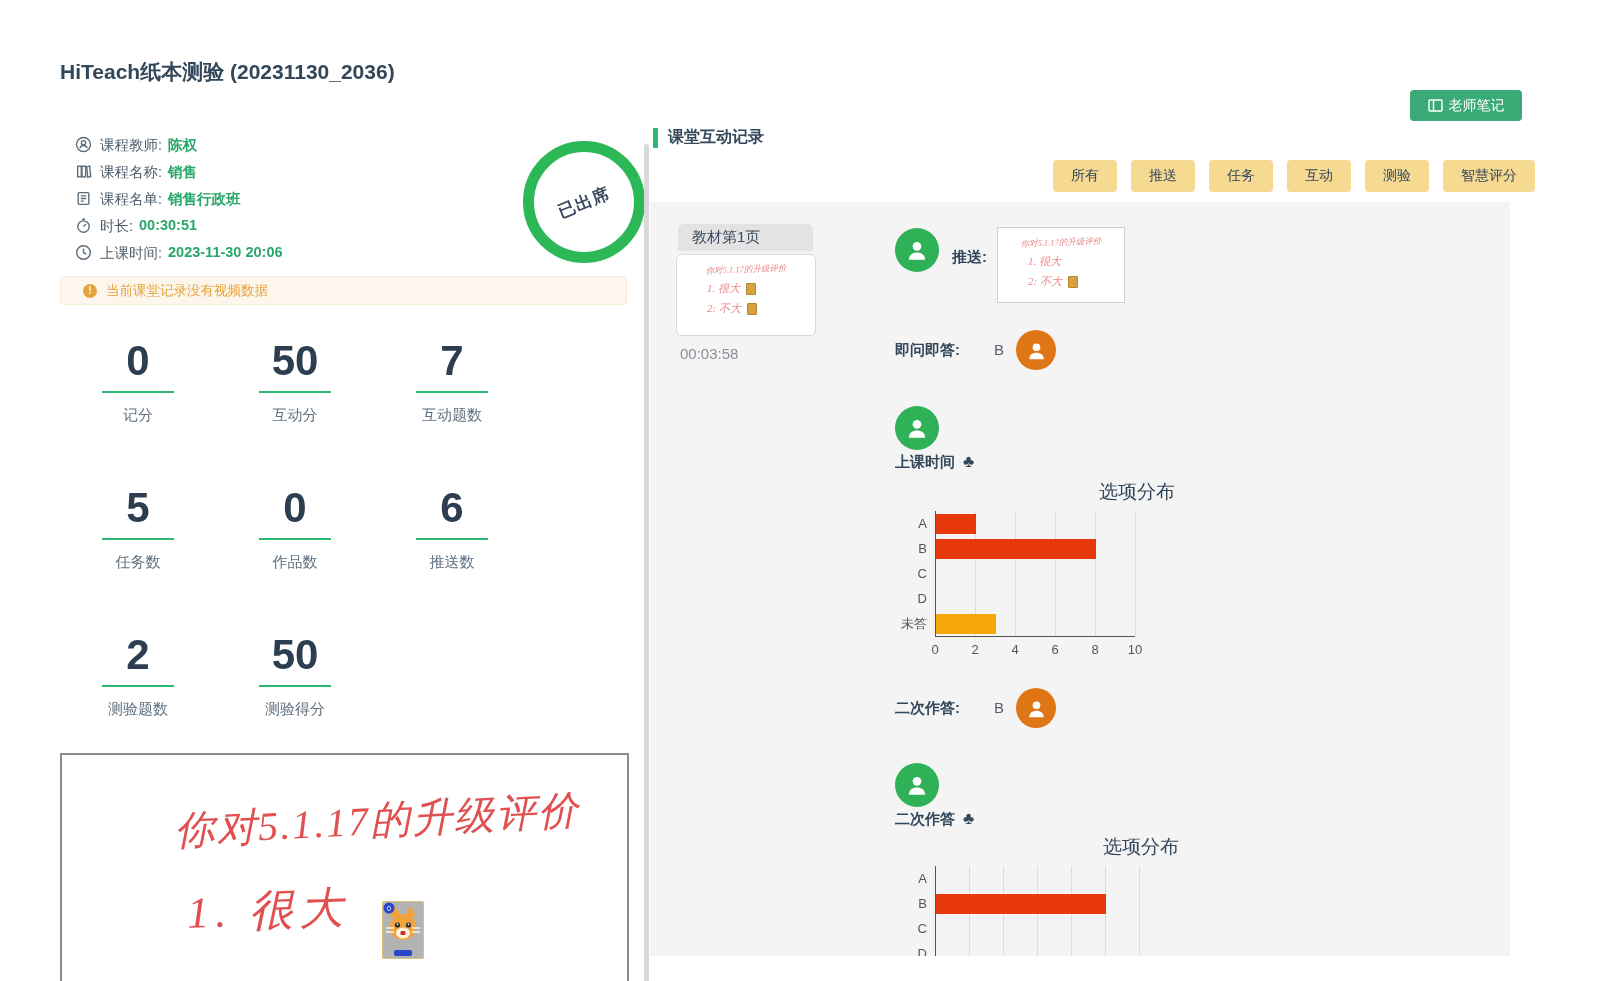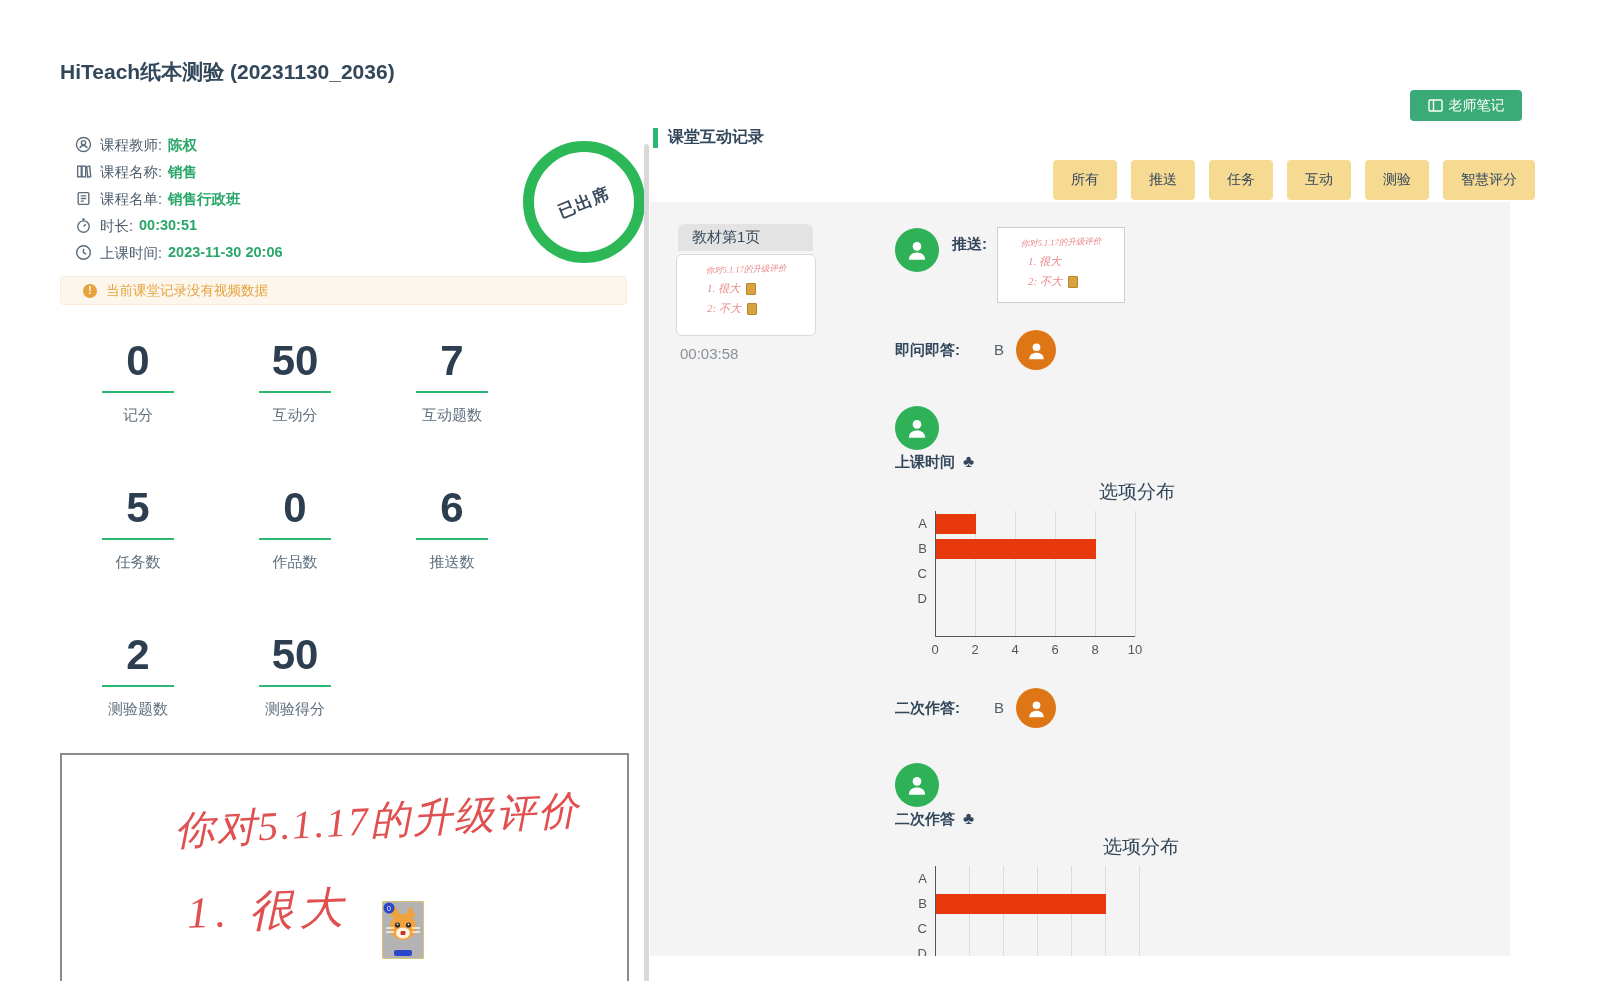--- a/index.html
+++ b/index.html
@@ -39,21 +39,21 @@
   .left-scrollbar{position:absolute;left:644px;top:128px;width:5px;height:853px;background:#d9d9d9;border-radius:3px;}
 
   
   .notes-btn{position:absolute;left:1410px;top:74px;width:112px;height:31px;background:#3aab77;border:none;
     border-radius:4px;color:#fff;font-size:14px;display:flex;align-items:center;justify-content:center;gap:6px;cursor:pointer;}
   .sec-header{position:absolute;left:653px;top:111px;display:flex;align-items:center;}
   .sec-bar{width:5px;height:20px;background:#2cb873;margin-right:10px;}
   .sec-title{font-size:16px;font-weight:bold;color:#33475b;}
 
   .filter-row{position:absolute;left:1053px;top:144px;display:flex;gap:14px;}
-  .filter-btn{height:40px;padding:0 18px;background:#f7da92;border:none;border-radius:4px;
+  .filter-btn{height:32px;padding:0 18px;background:#f7da92;border:none;border-radius:4px;
     font-size:14px;color:#33475b;display:flex;align-items:center;cursor:pointer;font-family:inherit;}
 
   .gray-panel{position:absolute;left:650px;top:186px;width:860px;height:754px;background:#f4f4f4;overflow:hidden;}
 
   .mat-tab{position:absolute;left:28px;top:22px;width:135px;height:27px;background:#e3e3e3;border-radius:6px 6px 0 0;
     display:flex;align-items:center;font-size:15px;color:#3a4a5c;padding-left:14px;box-sizing:border-box;cursor:pointer;}
   .mat-card{position:absolute;left:26px;top:52px;width:138px;height:80px;background:#fff;border:1px solid #d9d9d9;
     border-radius:6px;overflow:hidden;cursor:pointer;}
   .mat-time{position:absolute;left:30px;top:143px;font-size:15px;color:#8a9099;}
 
@@ -260,21 +260,21 @@
       </div>
     </div>
     <div class="mat-time">00:03:58</div>
 
     <span class="avatar green" style="left:245px;top:26px;width:44px;height:44px">
       <svg width="26" height="26" viewBox="0 0 24 24">
         <circle cx="12" cy="8.6" r="4" fill="#fff"></circle>
           <path d="M4.5 21c0-4.3 3.4-6.6 7.5-6.6s7.5 2.3 7.5 6.6z" fill="#fff"></path>
       </svg>
       </span>
-    <span class="ev-label" style="left:302px;top:33px">推送:</span>
+    <span class="ev-label" style="left:302px;top:46px">推送:</span>
     <div class="push-thumb">
       <div class="mini-hw">
         <div class="mini-l1">你对5.1.17的升级评价</div>
         <div class="mini-l2"><span>1. 很大</span></div>
         <div class="mini-l2"><span>2: 不大</span><span class="mini-sticker"></span></div>
       </div>
     </div>
 
     <span class="ev-label" style="left:245px;top:139px">即问即答:</span>
     <span class="ev-answer" style="left:344px;top:139px">B</span>
@@ -314,20 +314,26 @@
               <span class="cbar" style="width: 160px; background: rgb(232, 57, 12);"></span>
             </span>
           </div>
           <div class="crow">
             <span class="clab">C</span>
             <span class="ctrack" style="width: 200px;"></span>
           </div>
           <div class="crow">
             <span class="clab">D</span>
             <span class="ctrack" style="width: 200px;"></span>
+          </div>
+          <div class="crow">
+            <span class="clab">未答</span>
+            <span class="ctrack" style="width: 200px;">
+              <span class="cbar" style="width: 60px; background: rgb(247, 167, 10);"></span>
+            </span>
           </div>
           <div class="caxis-y" style="left: 40px; height: 125px;"></div>
           <div class="caxis-x" style="left: 40px; width: 200px; top: 125px;"></div>
           <span class="ctick" style="left: 40px; top: 131px;">0</span>
           <span class="ctick" style="left: 80px; top: 131px;">2</span>
           <span class="ctick" style="left: 120px; top: 131px;">4</span>
           <span class="ctick" style="left: 160px; top: 131px;">6</span>
           <span class="ctick" style="left: 200px; top: 131px;">8</span>
           <span class="ctick" style="left: 240px; top: 131px;">10</span>
         </div>

